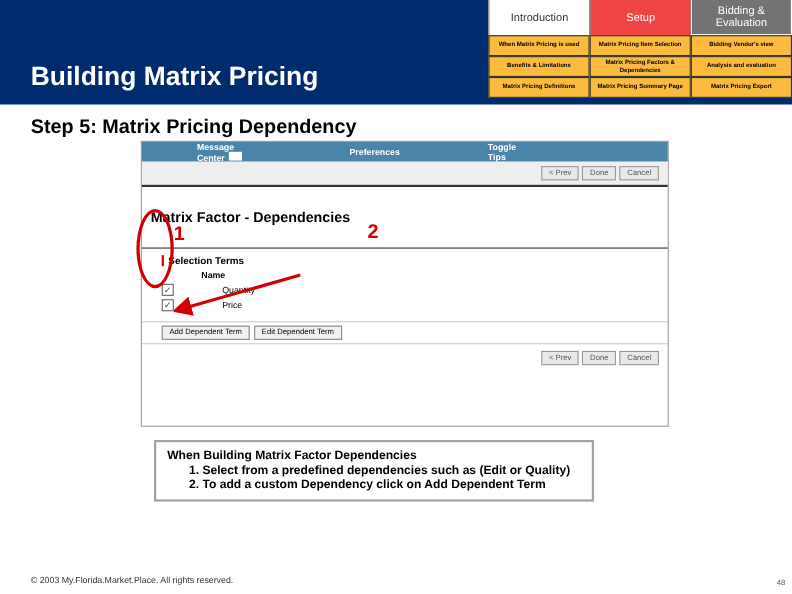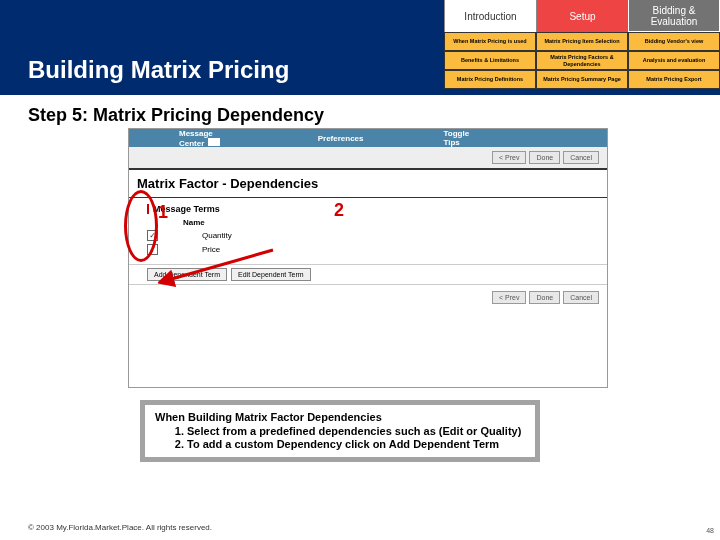--- a/index.html
+++ b/index.html
@@ -20,21 +20,21 @@
   .step-title { position: absolute; top: 105px; left: 28px; font-size: 18px; font-weight: bold; }
   
   .screenshot { position: absolute; top: 128px; left: 128px; width: 480px; height: 260px; background: #fff; border: 1px solid #999; }
   .ss-topbar { background: #4a84a8; height: 18px; display: flex; align-items: center; padding: 0 50px; }
   .ss-toplink { color: #fff; font-size: 8px; font-weight: bold; margin-right: 80px; }
   .ss-envelope { display: inline-block; width: 12px; height: 8px; background: #fff; margin-left: 4px; position: relative; }
   
   .ss-btnrow { display: flex; justify-content: flex-end; padding: 4px 8px; gap: 3px; background: #eee; }
   .ss-btn { background: #e8e8e8; border: 1px solid #999; font-size: 7px; padding: 2px 6px; color: #555; }
   
-  .ss-heading { font-size: 13px; font-weight: bold; padding: 6px 8px; border-top: 2px solid #333; border-bottom: 1px solid #333; }
+  .ss-heading { font-size: 13px; font-weight: bold; padding: 20px 8px; border-top: 2px solid #333; border-bottom: 1px solid #333; }
   
   .ss-body { padding: 6px 18px; position: relative; }
   .ss-section { font-size: 9px; font-weight: bold; border-left: 2px solid #c00; padding-left: 4px; margin-bottom: 4px; }
   .ss-row { display: flex; align-items: center; margin: 3px 0; gap: 36px; }
   .ss-cb { width: 11px; height: 11px; border: 1px solid #666; margin-right: 8px; background: #fff; display: flex; align-items: center; justify-content: center; font-size: 8px; color: #333; }
   .ss-cb.checked::before { content: "✓"; }
   .ss-label { font-size: 8px; }
   .ss-col-head { font-size: 8px; font-weight: bold; margin-left: 36px; margin-bottom: 2px; }
   
   .ss-actionrow { border-top: 1px solid #ccc; border-bottom: 1px solid #ccc; padding: 3px 18px; display: flex; gap: 4px; }
@@ -44,21 +44,21 @@
   
   .red-circle { position: absolute; border: 3px solid #d20000; border-radius: 50%; pointer-events: none; }
   .circle1 { top: 190px; left: 124px; width: 34px; height: 72px; }
   
   .red-arrow { position: absolute; top: 248px; left: 158px; width: 120px; height: 40px; pointer-events: none; }
   
   .marker { position: absolute; color: #d20000; font-size: 18px; font-weight: bold; }
   .m1 { top: 202px; left: 158px; }
   .m2 { top: 200px; left: 334px; }
   
-  .info-box { position: absolute; top: 400px; left: 140px; width: 400px; border: 5px solid #a3a3a3; padding: 6px 10px; font-size: 11px; }
+  .info-box { position: absolute; top: 400px; left: 140px; width: 400px; border: 2px solid #a3a3a3; padding: 6px 10px; font-size: 11px; }
   .info-title { font-weight: bold; margin-bottom: 2px; }
   .info-list { list-style: decimal; padding-left: 32px; font-weight: bold; }
   .info-list li { margin-bottom: 1px; }
   
   .footer { position: absolute; bottom: 8px; left: 28px; font-size: 8px; color: #333; }
   .pagenum { position: absolute; bottom: 6px; right: 6px; font-size: 7px; color: #555; }
 </style>
 </head>
 <body>
 
@@ -90,21 +90,21 @@
     <span class="ss-toplink">Preferences</span>
     <span class="ss-toplink">Toggle Tips</span>
   </div>
   <div class="ss-btnrow">
     <button class="ss-btn">&lt; Prev</button>
     <button class="ss-btn">Done</button>
     <button class="ss-btn">Cancel</button>
   </div>
   <div class="ss-heading">Matrix Factor - Dependencies</div>
   <div class="ss-body">
-    <div class="ss-section">Message Terms</div>
+    <div class="ss-section">Selection Terms</div>
     <div class="ss-col-head">Name</div>
     <div class="ss-row">
       <span class="ss-cb checked"></span>
       <span class="ss-label">Quantity</span>
     </div>
     <div class="ss-row">
       <span class="ss-cb checked"></span>
       <span class="ss-label">Price</span>
     </div>
   </div>

